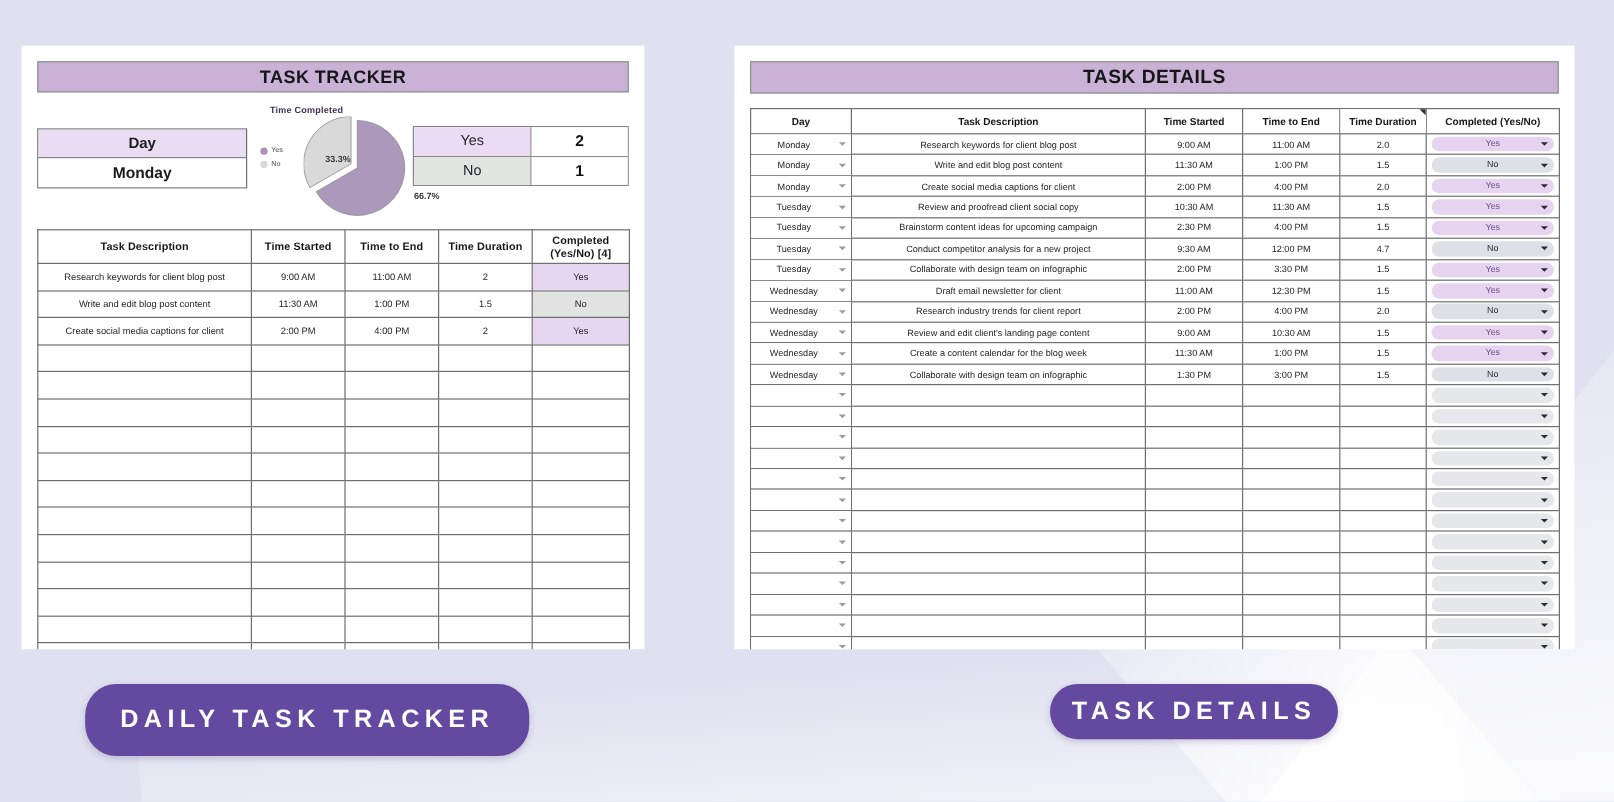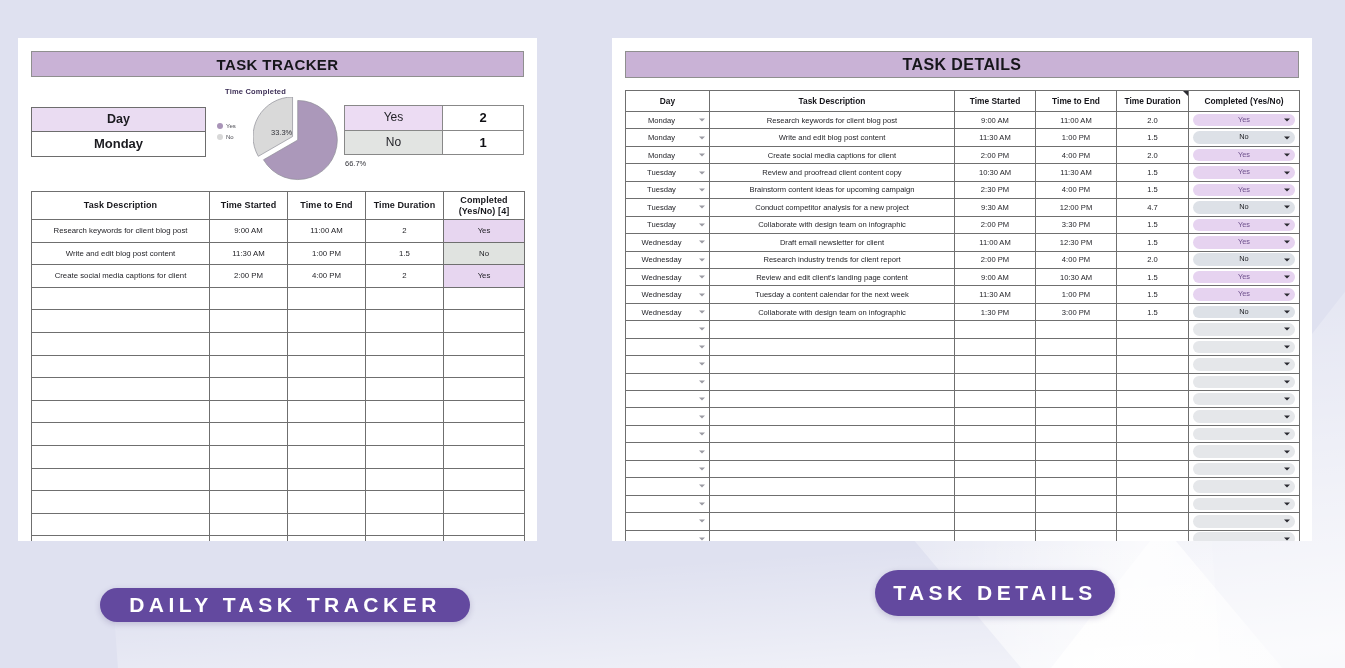--- a/index.html
+++ b/index.html
@@ -126,21 +126,21 @@
   .pie-legend .dot {
     width: 6px; height: 6px; border-radius: 50%;
     display: inline-block;
   }
   .dot-yes { background: #a994b8; }
   .dot-no  { background: #d8d8d8; }
 
   .pct {
     position: absolute;
     font-size: 7.5px;
-    font-weight: 400;
+    font-weight: 700;
     color: #35353c;
   }
   .pct-no  { left: 18px; top: 31px; }
   .pct-yes { left: 48px; top: 62px; padding-left: 44px; }
 
   
   .counts-box {
     position: absolute;
     right: 0; top: 14px;
     width: 180px;
@@ -273,21 +273,21 @@
     background: #63499f;
     color: #ffffff;
     border: none;
     border-radius: 26px;
     font-family: "Liberation Sans", sans-serif;
     font-weight: 700;
     letter-spacing: 4.5px;
     cursor: pointer;
     box-shadow: 0 2px 6px rgba(60,40,110,.22);
   }
-  .btn-tracker { left: 100px;  top: 570px; width: 370px; height: 34px; font-size: 21px; margin-top: 18px; }
+  .btn-tracker { left: 71px;  top: 570px; width: 370px; height: 60px; font-size: 21px; }
   .btn-details { left: 875px; top: 570px; width: 240px; height: 46px; font-size: 21px; }
 </style>
 </head>
 <body>
 
 <div class="bg-streaks">
   <div class="streak streak-a"></div>
   <div class="streak streak-b"></div>
   <div class="streak streak-c"></div>
 </div>
@@ -520,21 +520,21 @@
             <td>Create social media captions for client</td>
             <td>2:00 PM</td>
             <td>4:00 PM</td>
             <td>2.0</td>
             <td>
               <span class="pill pill-yes">Yes<span class="pcaret"></span></span>
             </td>
           </tr>
           <tr>
             <td class="day-cell">Tuesday<span class="cell-caret"></span></td>
-            <td>Review and proofread client content copy</td>
+            <td>Review and proofread client social copy</td>
             <td>10:30 AM</td>
             <td>11:30 AM</td>
             <td>1.5</td>
             <td>
               <span class="pill pill-yes">Yes<span class="pcaret"></span></span>
             </td>
           </tr>
           <tr>
             <td class="day-cell">Tuesday<span class="cell-caret"></span></td>
             <td>Brainstorm content ideas for upcoming campaign</td>
@@ -590,21 +590,21 @@
             <td>Review and edit client's landing page content</td>
             <td>9:00 AM</td>
             <td>10:30 AM</td>
             <td>1.5</td>
             <td>
               <span class="pill pill-yes">Yes<span class="pcaret"></span></span>
             </td>
           </tr>
           <tr>
             <td class="day-cell">Wednesday<span class="cell-caret"></span></td>
-            <td>Tuesday a content calendar for the next week</td>
+            <td>Create a content calendar for the blog week</td>
             <td>11:30 AM</td>
             <td>1:00 PM</td>
             <td>1.5</td>
             <td>
               <span class="pill pill-yes">Yes<span class="pcaret"></span></span>
             </td>
           </tr>
           <tr>
             <td class="day-cell">Wednesday<span class="cell-caret"></span></td>
             <td>Collaborate with design team on infographic</td>

